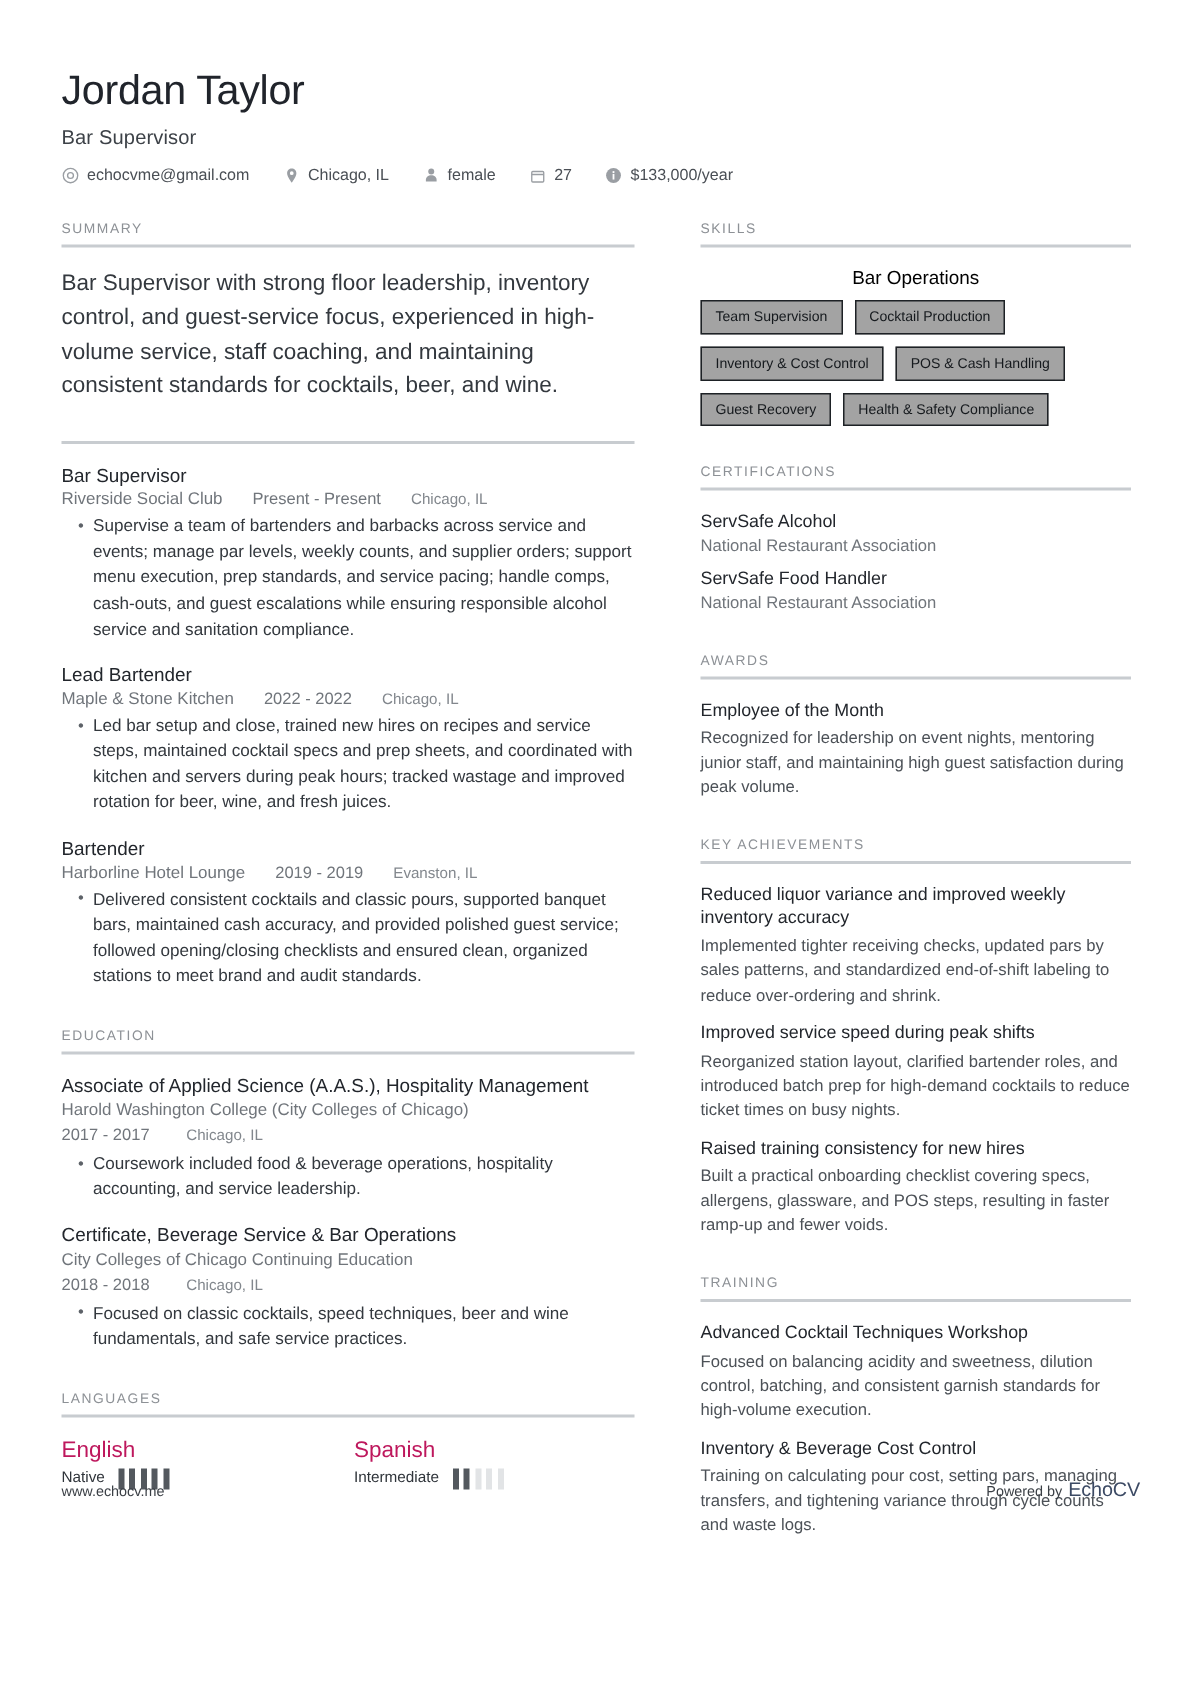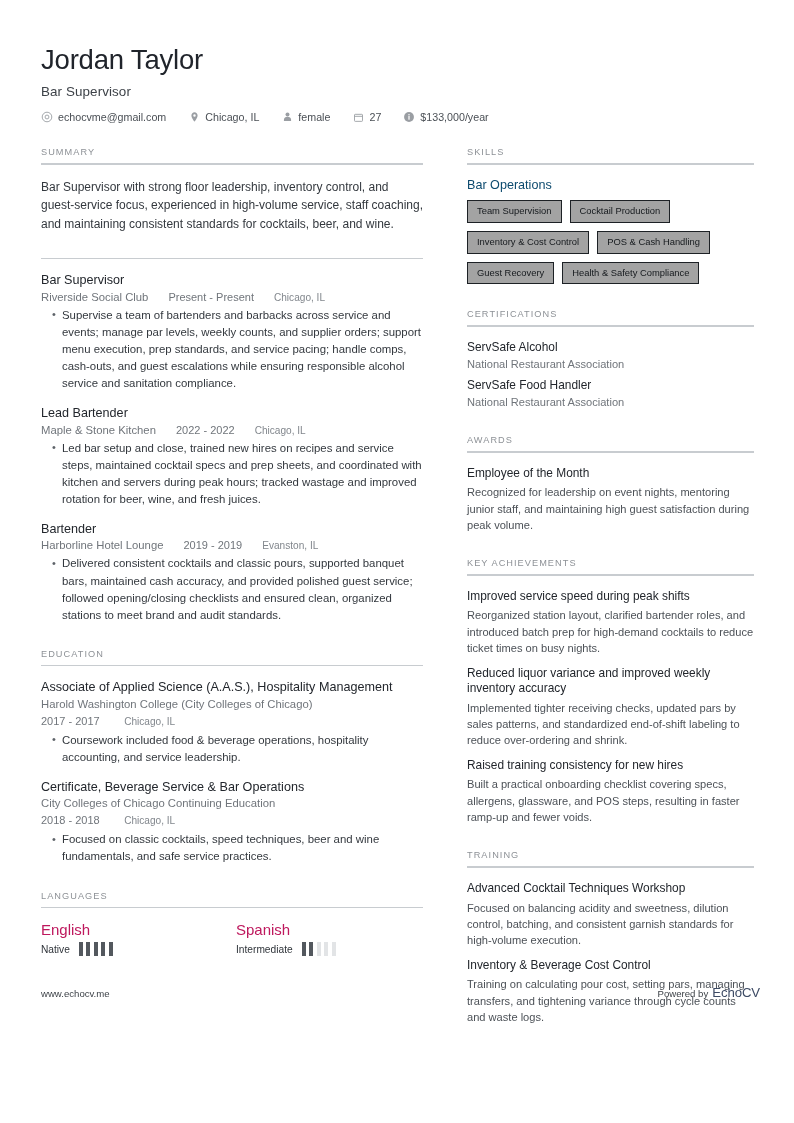--- a/index.html
+++ b/index.html
@@ -88,21 +88,21 @@
     padding-bottom: 6px;
   }
   .sec-rule {
     height: 1.6px;
     background: #c8ccd0;
     margin-bottom: 13px;
   }
 
   
   .body-text {
-    font-size: 12px;
+    font-size: 15px;
     line-height: 1.52;
     color: #33383e;
   }
 
   
   .entry { margin-bottom: 13px; }
   .entry:last-child { margin-bottom: 0; }
   .entry-title {
     font-size: 12.6px;
     color: #22262c;
@@ -179,22 +179,23 @@
     width: 4px;
     height: 14px;
     margin-right: 3.5px;
     background: #e2e4e6;
   }
   .bar.on { background: #53585e; }
 
   
   .skill-group-name {
     font-size: 12.6px;
-    color: #0c4a6e;
+    color: #000000;
     margin-bottom: 8px;
+    text-align: center;
   }
   .chips {
     display: flex;
     flex-wrap: wrap;
     gap: 8px;
   }
   .chip {
     border: 1px solid #1d2125;
     padding: 5px 9px 5px 9px;
     font-size: 9.4px;
@@ -472,26 +473,26 @@
         <div class="ritem">
           <div class="ritem-title">Employee of the Month</div>
           <div class="ritem-desc">Recognized for leadership on event nights, mentoring junior staff, and maintaining high guest satisfaction during peak volume.</div>
         </div>
       </div>
 
       <div class="section">
         <div class="sec-title">KEY ACHIEVEMENTS</div>
         <div class="sec-rule"></div>
         <div class="ritem">
+          <div class="ritem-title">Reduced liquor variance and improved weekly inventory accuracy</div>
+          <div class="ritem-desc">Implemented tighter receiving checks, updated pars by sales patterns, and standardized end-of-shift labeling to reduce over-ordering and shrink.</div>
+        </div>
+        <div class="ritem">
           <div class="ritem-title">Improved service speed during peak shifts</div>
           <div class="ritem-desc">Reorganized station layout, clarified bartender roles, and introduced batch prep for high-demand cocktails to reduce ticket times on busy nights.</div>
-        </div>
-        <div class="ritem">
-          <div class="ritem-title">Reduced liquor variance and improved weekly inventory accuracy</div>
-          <div class="ritem-desc">Implemented tighter receiving checks, updated pars by sales patterns, and standardized end-of-shift labeling to reduce over-ordering and shrink.</div>
         </div>
         <div class="ritem">
           <div class="ritem-title">Raised training consistency for new hires</div>
           <div class="ritem-desc">Built a practical onboarding checklist covering specs, allergens, glassware, and POS steps, resulting in faster ramp-up and fewer voids.</div>
         </div>
       </div>
 
       <div class="section">
         <div class="sec-title">TRAINING</div>
         <div class="sec-rule"></div>

